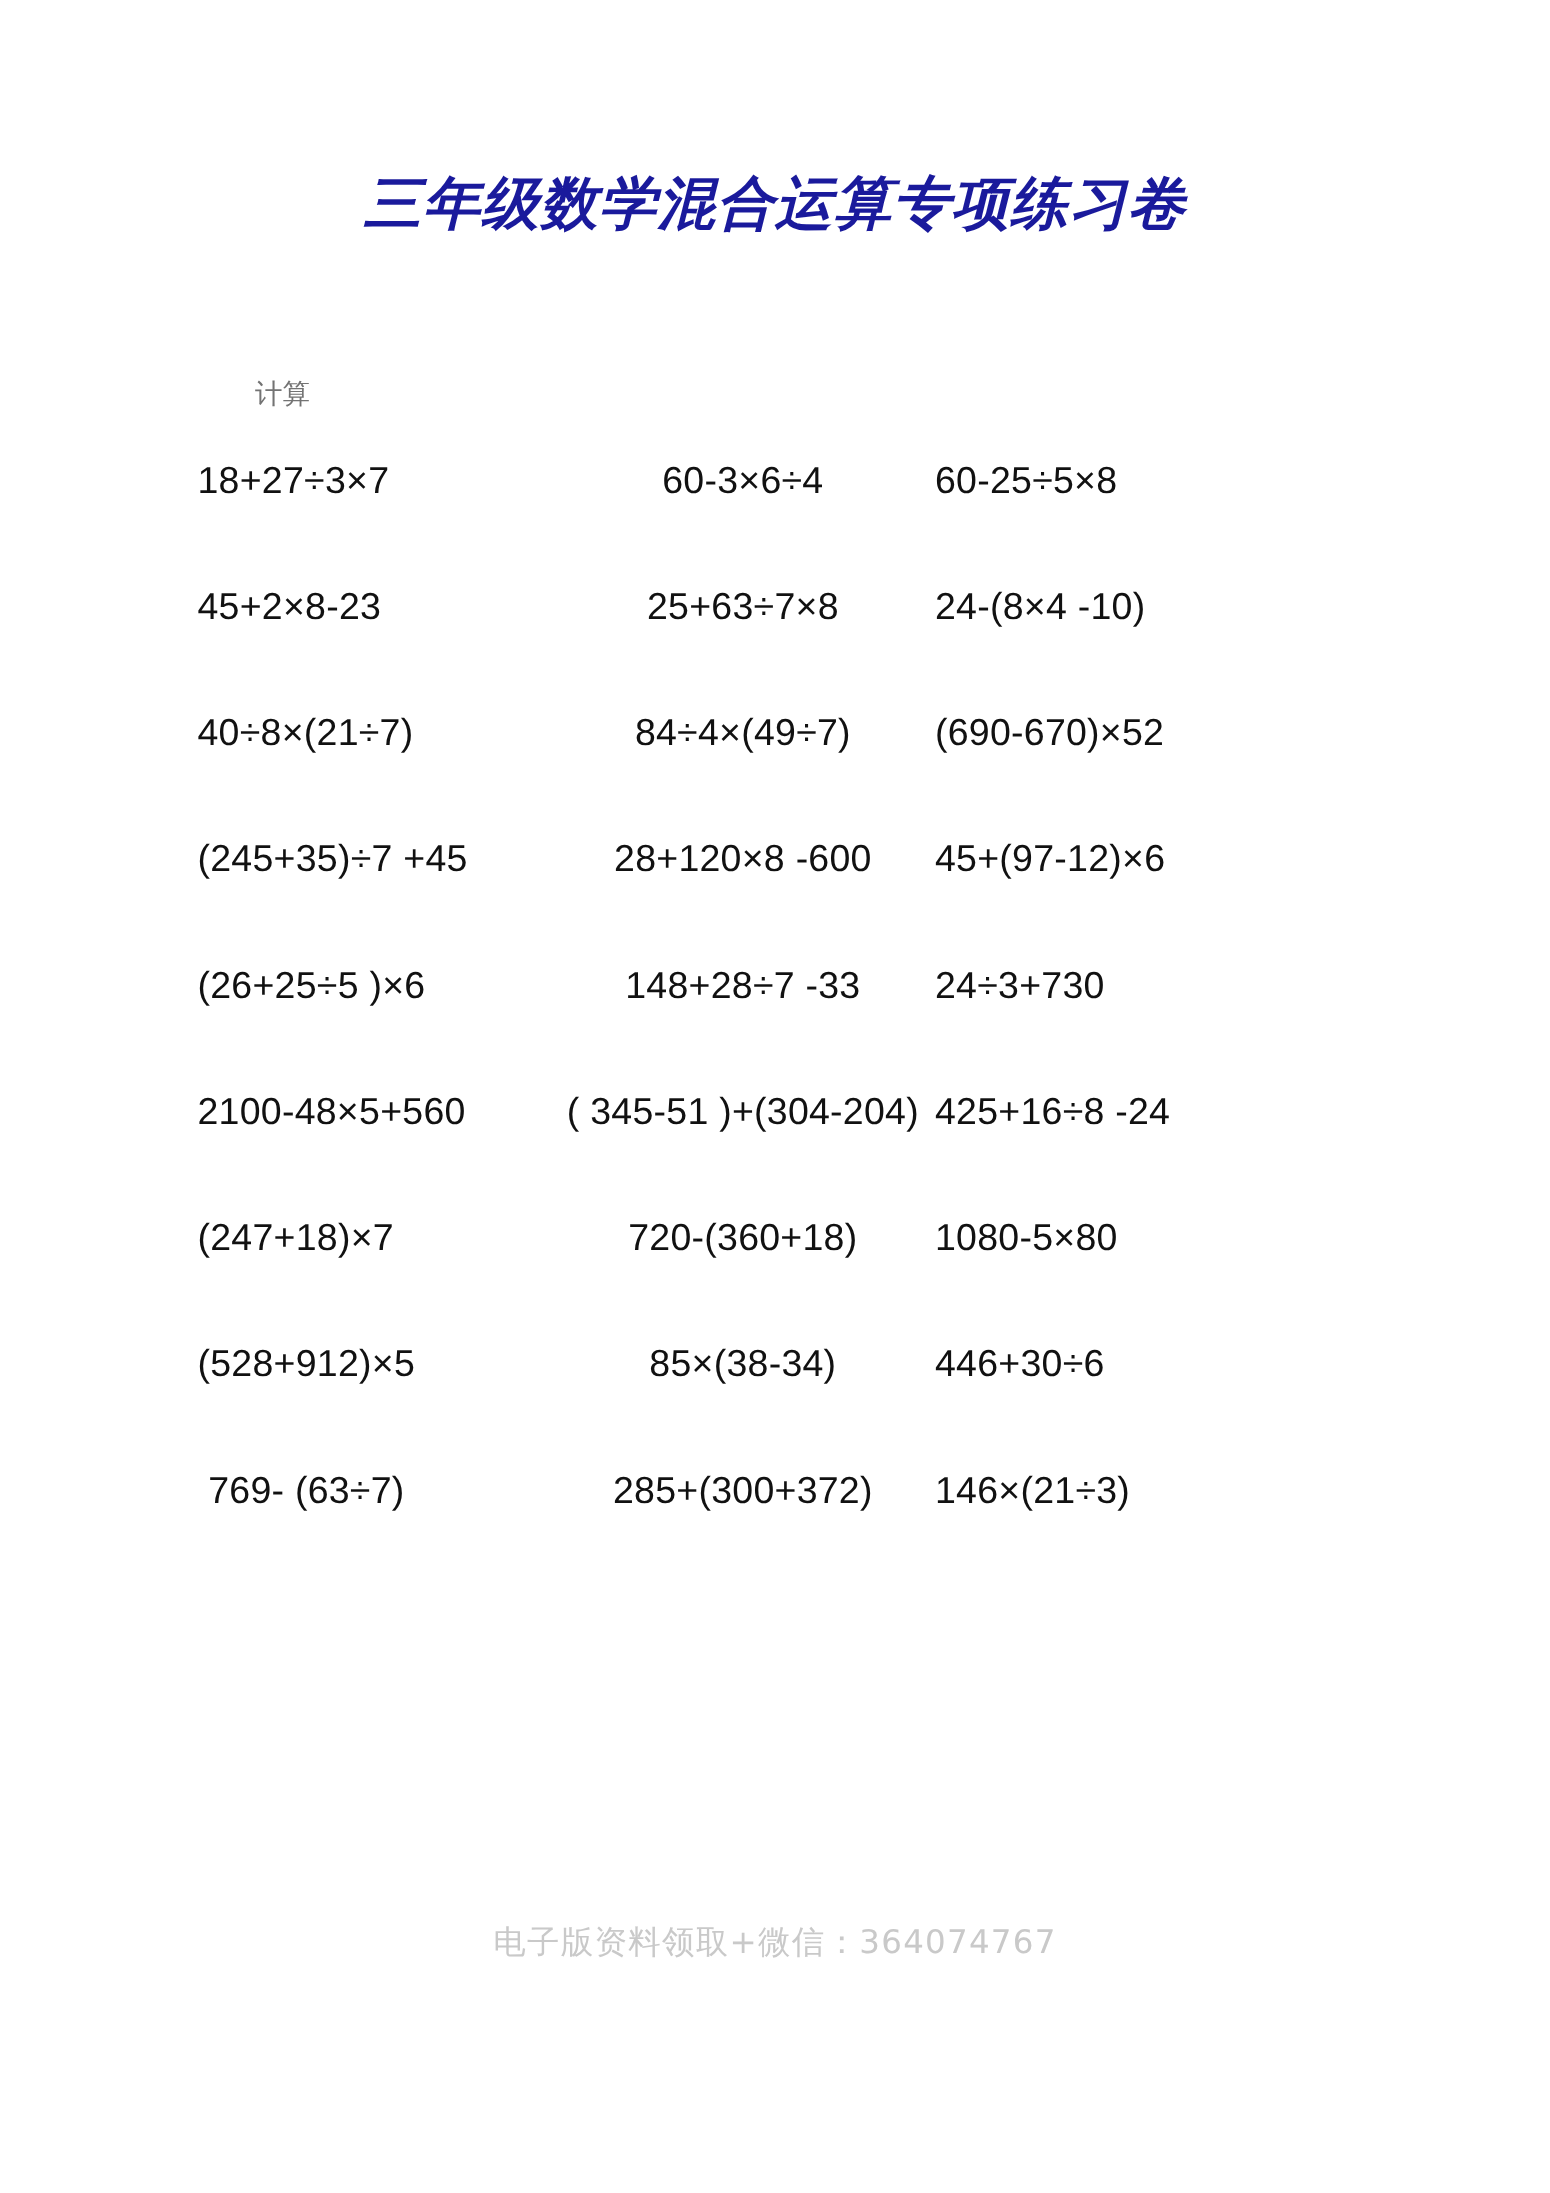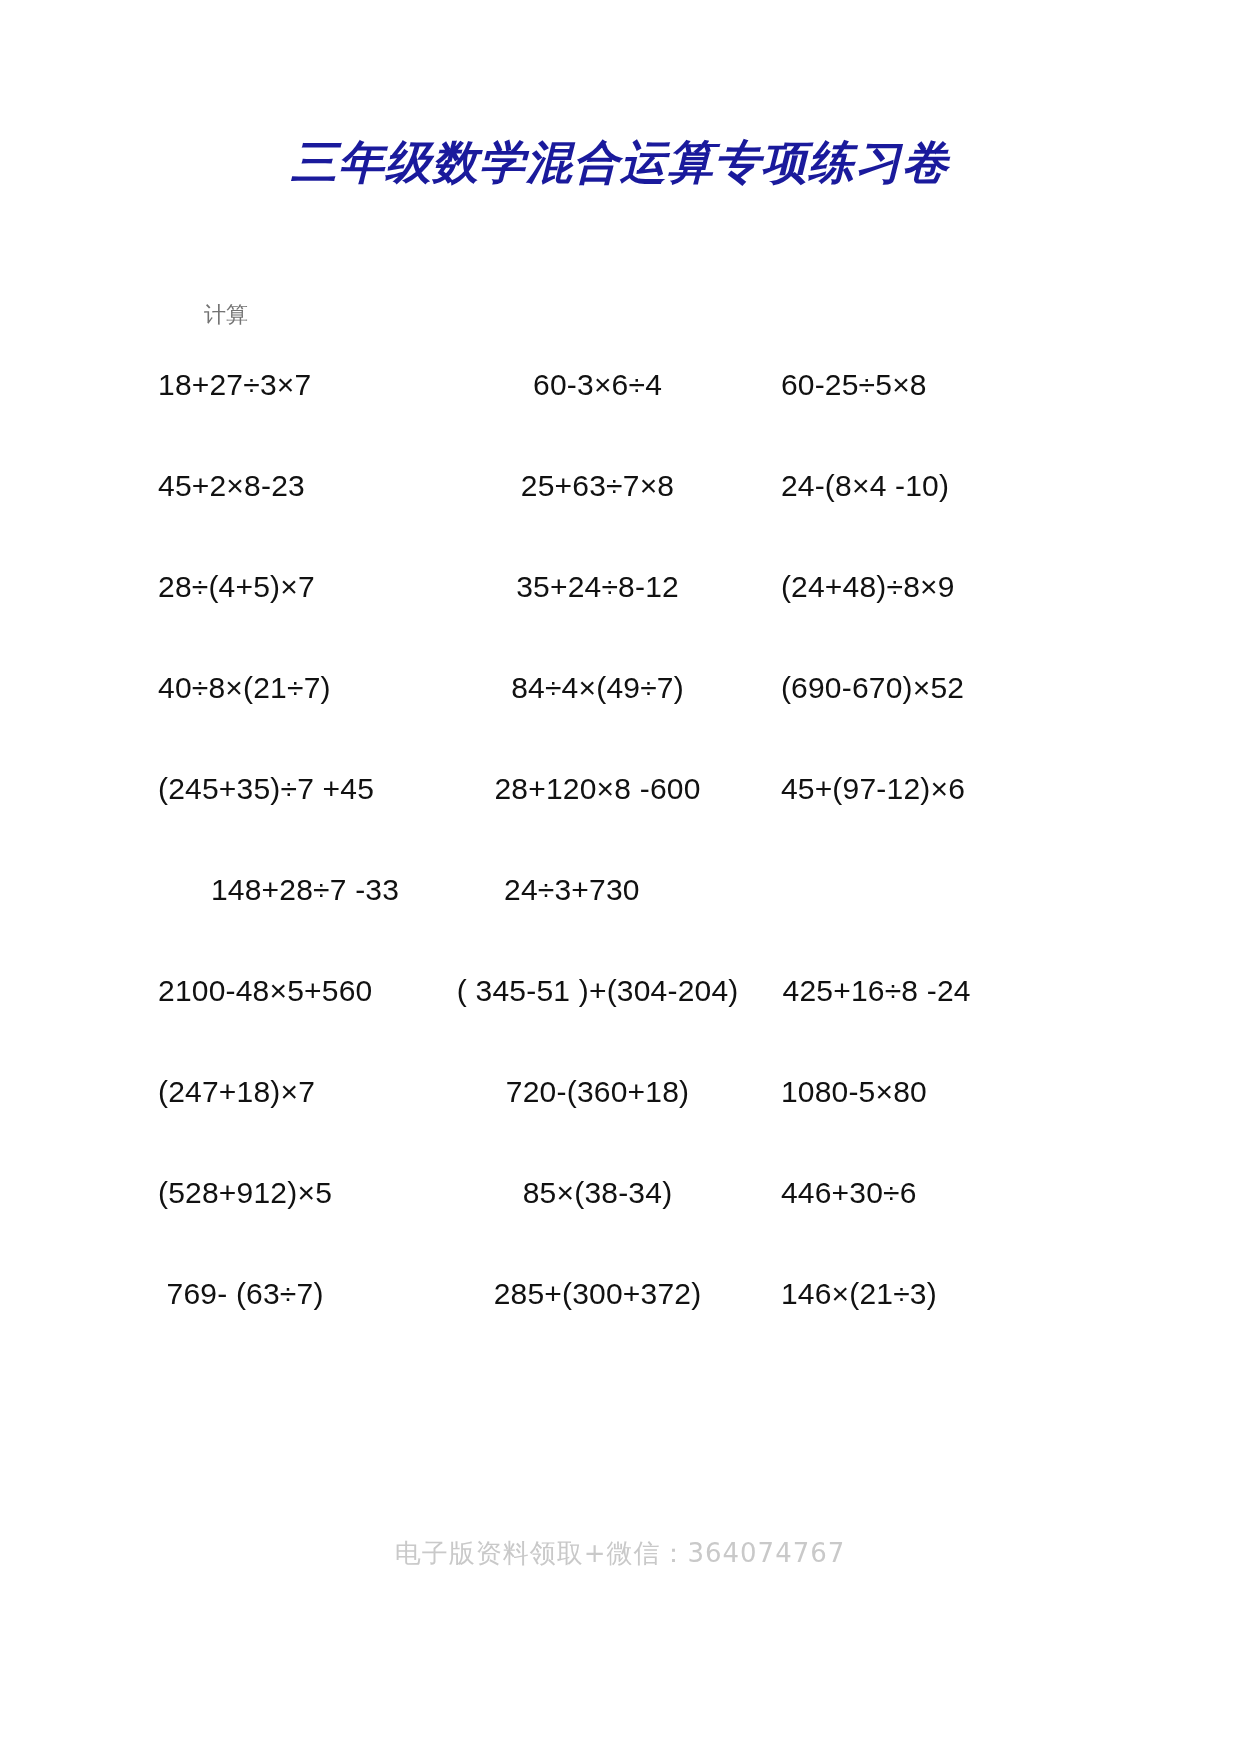--- a/index.html
+++ b/index.html
@@ -49,21 +49,20 @@
     position: absolute;
     top: 368px;
     left: 150px;
     width: 950px;
   }
   .problem-row {
     display: flex;
     flex-direction: row;
     align-items: baseline;
     height: 101px;
-    gap: 44px;
   }
   .problem-cell {
     font-size: 30px;
     color: #111111;
     white-space: pre;
     font-family: "Liberation Sans", "DejaVu Sans", sans-serif;
     letter-spacing: 0.2px;
   }
   .col-0 { width: 285px; text-align: left; padding-left: 8px; }
   .col-1 { width: 310px; text-align: center; }
@@ -98,39 +97,35 @@
       <div class="problem-cell col-1">60-3×6÷4</div>
       <div class="problem-cell col-2">60-25÷5×8</div>
     </div>
 
     <div class="problem-row">
       <div class="problem-cell col-0">45+2×8-23</div>
       <div class="problem-cell col-1">25+63÷7×8</div>
       <div class="problem-cell col-2">24-(8×4 -10)</div>
     </div>
 
-    <div class="problem-row">
-      <div class="problem-cell col-0">28÷(4+5)×7</div>
-      <div class="problem-cell col-1">35+24÷8-12</div>
-      <div class="problem-cell col-2">(24+48)÷8×9</div>
-    </div>
 
     <div class="problem-row">
       <div class="problem-cell col-0">40÷8×(21÷7)</div>
       <div class="problem-cell col-1">84÷4×(49÷7)</div>
       <div class="problem-cell col-2">(690-670)×52</div>
     </div>
 
     <div class="problem-row">
       <div class="problem-cell col-0">(245+35)÷7 +45</div>
       <div class="problem-cell col-1">28+120×8 -600</div>
       <div class="problem-cell col-2">45+(97-12)×6</div>
     </div>
 
     <div class="problem-row">
+      <div class="problem-cell col-0">(26+25÷5 )×6</div>
       <div class="problem-cell col-1">148+28÷7 -33</div>
       <div class="problem-cell col-2">24÷3+730</div>
     </div>
 
     <div class="problem-row">
       <div class="problem-cell col-0">2100-48×5+560</div>
       <div class="problem-cell col-1">( 345-51 )+(304-204)</div>
       <div class="problem-cell col-2">425+16÷8 -24</div>
     </div>
 

